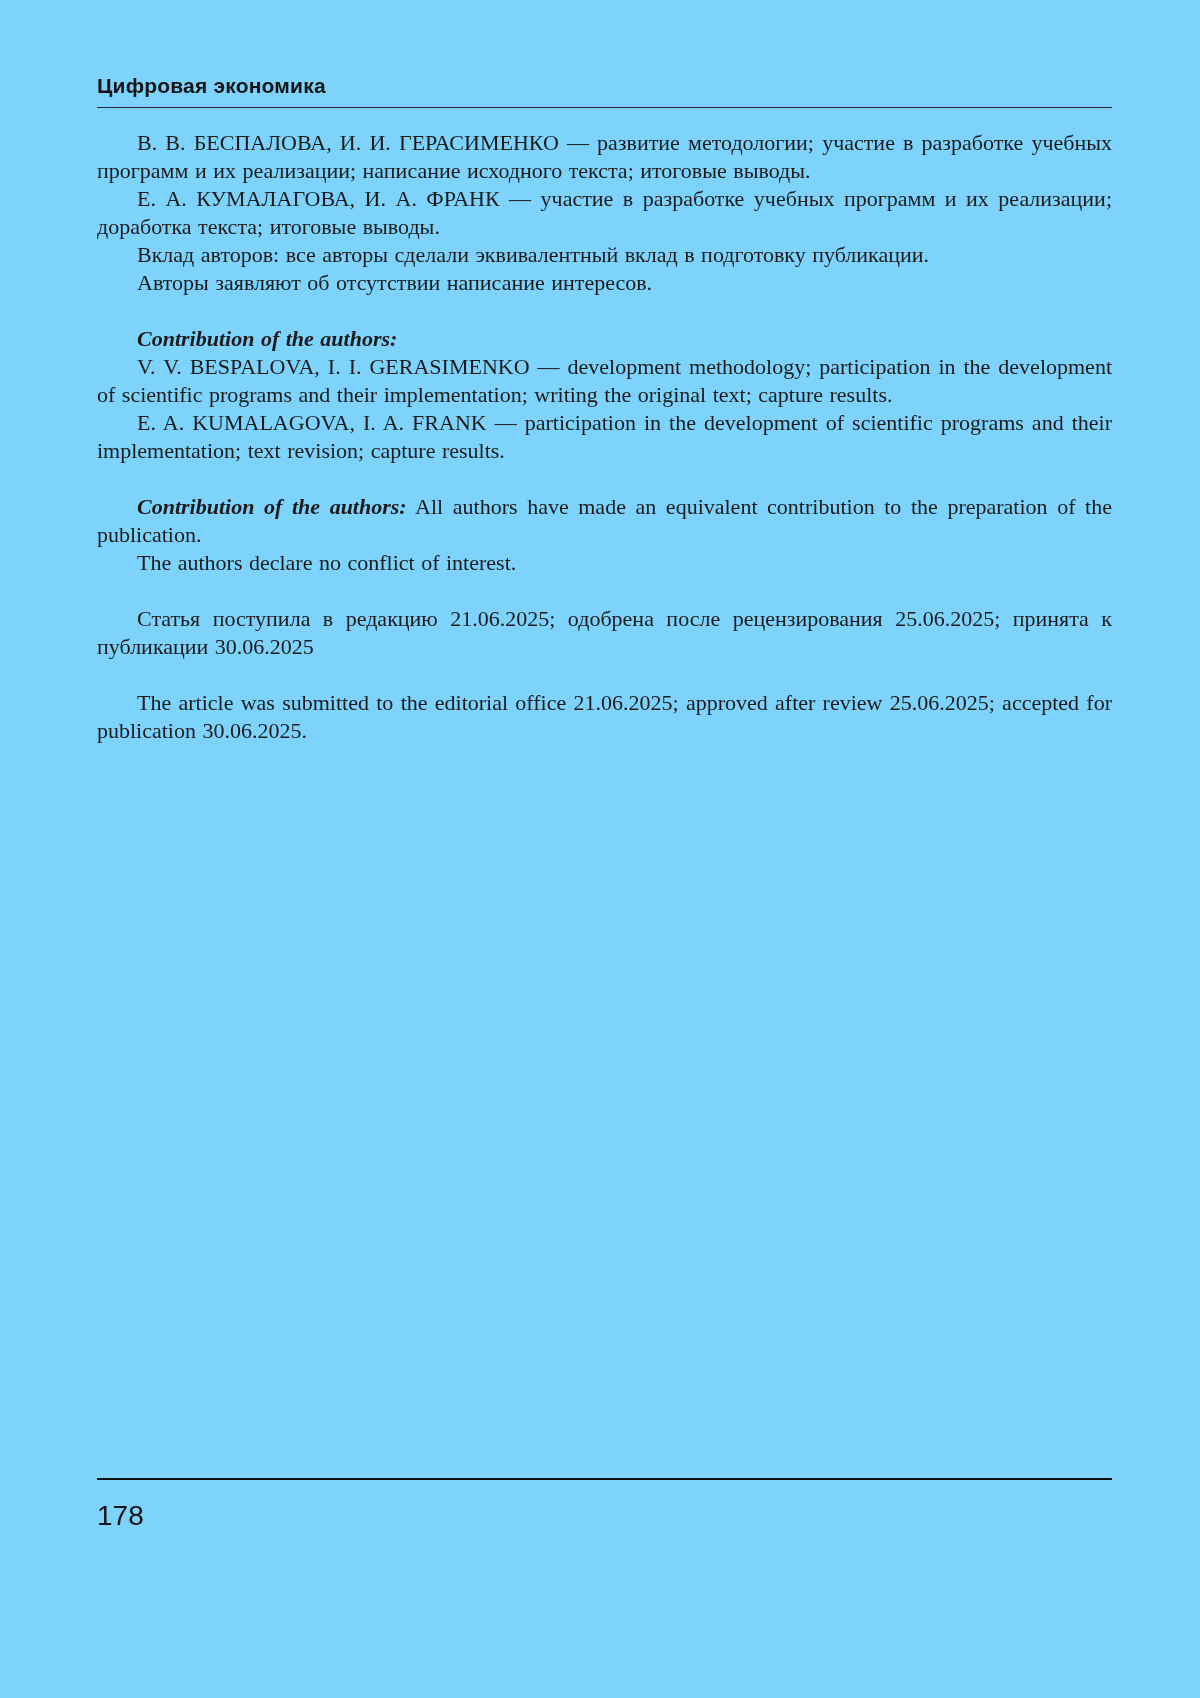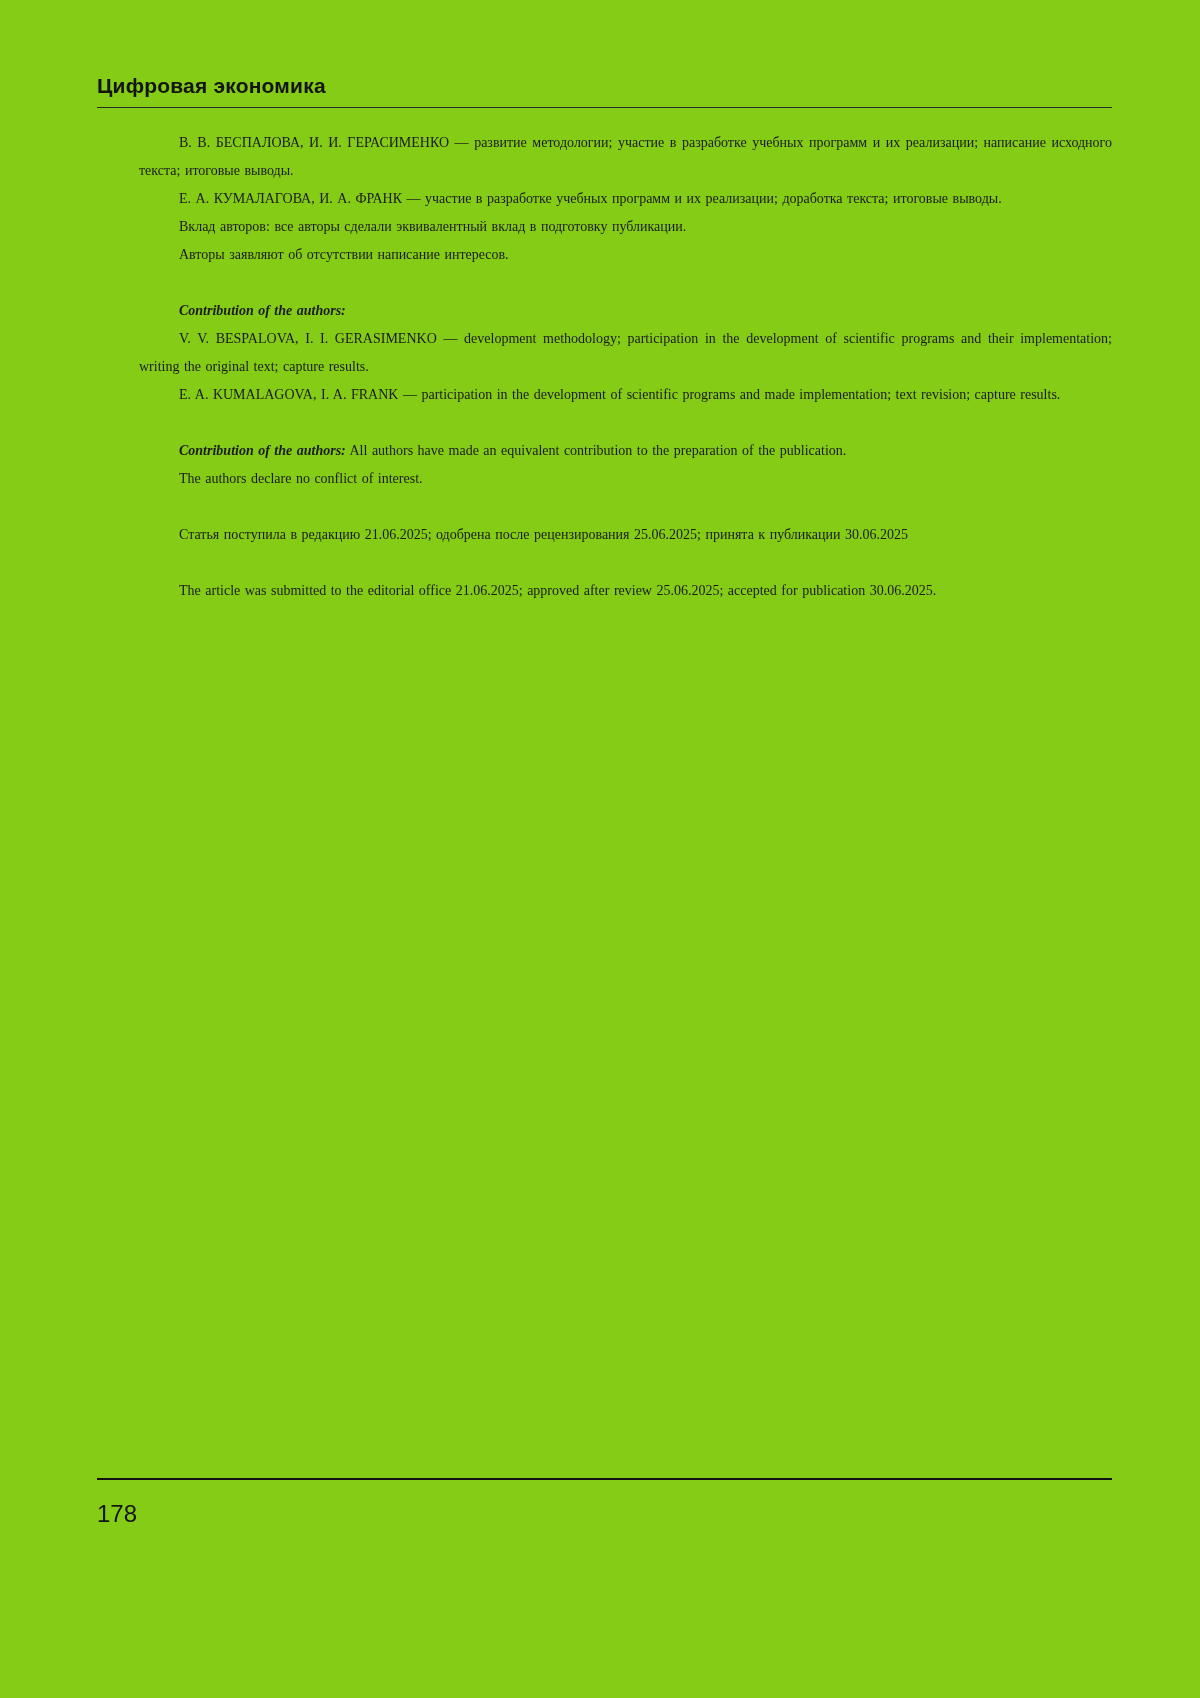--- a/index.html
+++ b/index.html
@@ -2,21 +2,21 @@
 <html><head>
 <meta charset="utf-8">
 <style>
   * { margin: 0; padding: 0; box-sizing: border-box; }
   html, body { background: #e9e9e9; }
   .page {
     position: relative;
     width: 1200px;
     height: 1698px;
     margin: 0 auto;
-    background: #84cc16;
+    background: #7dd3fc;
     font-family: "Liberation Serif", serif;
     color: #1b1b1b;
     overflow: hidden;
   }
   .content {
     position: absolute;
     left: 97px;
     right: 88px;
     top: 74px;
   }
@@ -28,26 +28,25 @@
     letter-spacing: 0.2px;
   }
   .header-rule {
     height: 0;
     border: none;
     border-top: 1.5px solid #2a2a2a;
     margin-top: 9px;
     margin-bottom: 21px;
   }
   .body-text p {
-    font-size: 14px;
+    font-size: 22px;
     line-height: 28px;
     text-align: justify;
     text-indent: 40px;
     word-spacing: 1px;
-    margin-left: 42px;
   }
   .body-text p.space-before { margin-top: 28px; }
   .run-normal { font-weight: 400; font-style: normal; }
   .run-bold { font-weight: 400; font-style: normal; }
   .run-bolditalic { font-weight: 700; font-style: italic; }
   .footer {
     position: absolute;
     left: 97px;
     right: 88px;
     top: 1478px;
@@ -56,21 +55,21 @@
     height: 0;
     border: none;
     border-top: 2.5px solid #111111;
   }
   .footer-row {
     display: flex;
     justify-content: space-between;
     align-items: baseline;
     margin-top: 20px;
     font-family: "Liberation Sans", sans-serif;
-    font-size: 24px;
+    font-size: 28px;
     color: #141414;
   }
 </style>
 </head>
 <body>
 
 <div class="page">
 
   <div class="content">
 
@@ -79,21 +78,21 @@
       <div class="header-rule"></div>
     </div>
 
     <div class="body-text" id="paragraphs">
         <p><span class="run-normal">В. В. БЕСПАЛОВА, И. И. ГЕРАСИМЕНКО — развитие методологии; участие в разработке учебных программ и их реализации; написание исходного текста; итоговые выводы.</span></p>
         <p><span class="run-normal">Е. А. КУМАЛАГОВА, И. А. ФРАНК — участие в разработке учебных программ и их реализации; доработка текста; итоговые выводы.</span></p>
         <p><span class="run-bold">Вклад авторов:</span><span class="run-normal"> все авторы сделали эквивалентный вклад в подготовку публикации.</span></p>
         <p><span class="run-normal">Авторы заявляют об отсутствии написание интересов.</span></p>
         <p class="space-before"><span class="run-bolditalic">Contribution of the authors:</span></p>
         <p><span class="run-normal">V. V. BESPALOVA, I. I. GERASIMENKO — development methodology; participation in the development of scientific programs and their implementation; writing the original text; capture results.</span></p>
-        <p><span class="run-normal">E. A. KUMALAGOVA, I. A. FRANK — participation in the development of scientific programs and made implementation; text revision; capture results.</span></p>
+        <p><span class="run-normal">E. A. KUMALAGOVA, I. A. FRANK — participation in the development of scientific programs and their implementation; text revision; capture results.</span></p>
         <p class="space-before"><span class="run-bolditalic">Contribution of the authors:</span><span class="run-normal"> All authors have made an equivalent contribution to the preparation of the publication.</span></p>
         <p><span class="run-normal">The authors declare no conflict of interest.</span></p>
         <p class="space-before"><span class="run-normal">Статья поступила в редакцию 21.06.2025; одобрена после рецензирования 25.06.2025; принята к публикации 30.06.2025</span></p>
         <p class="space-before"><span class="run-normal">The article was submitted to the editorial office 21.06.2025; approved after review 25.06.2025; accepted for publication 30.06.2025.</span></p>
       </div>
 
   </div>
 
   <div class="footer">
     <div class="footer-rule"></div>

